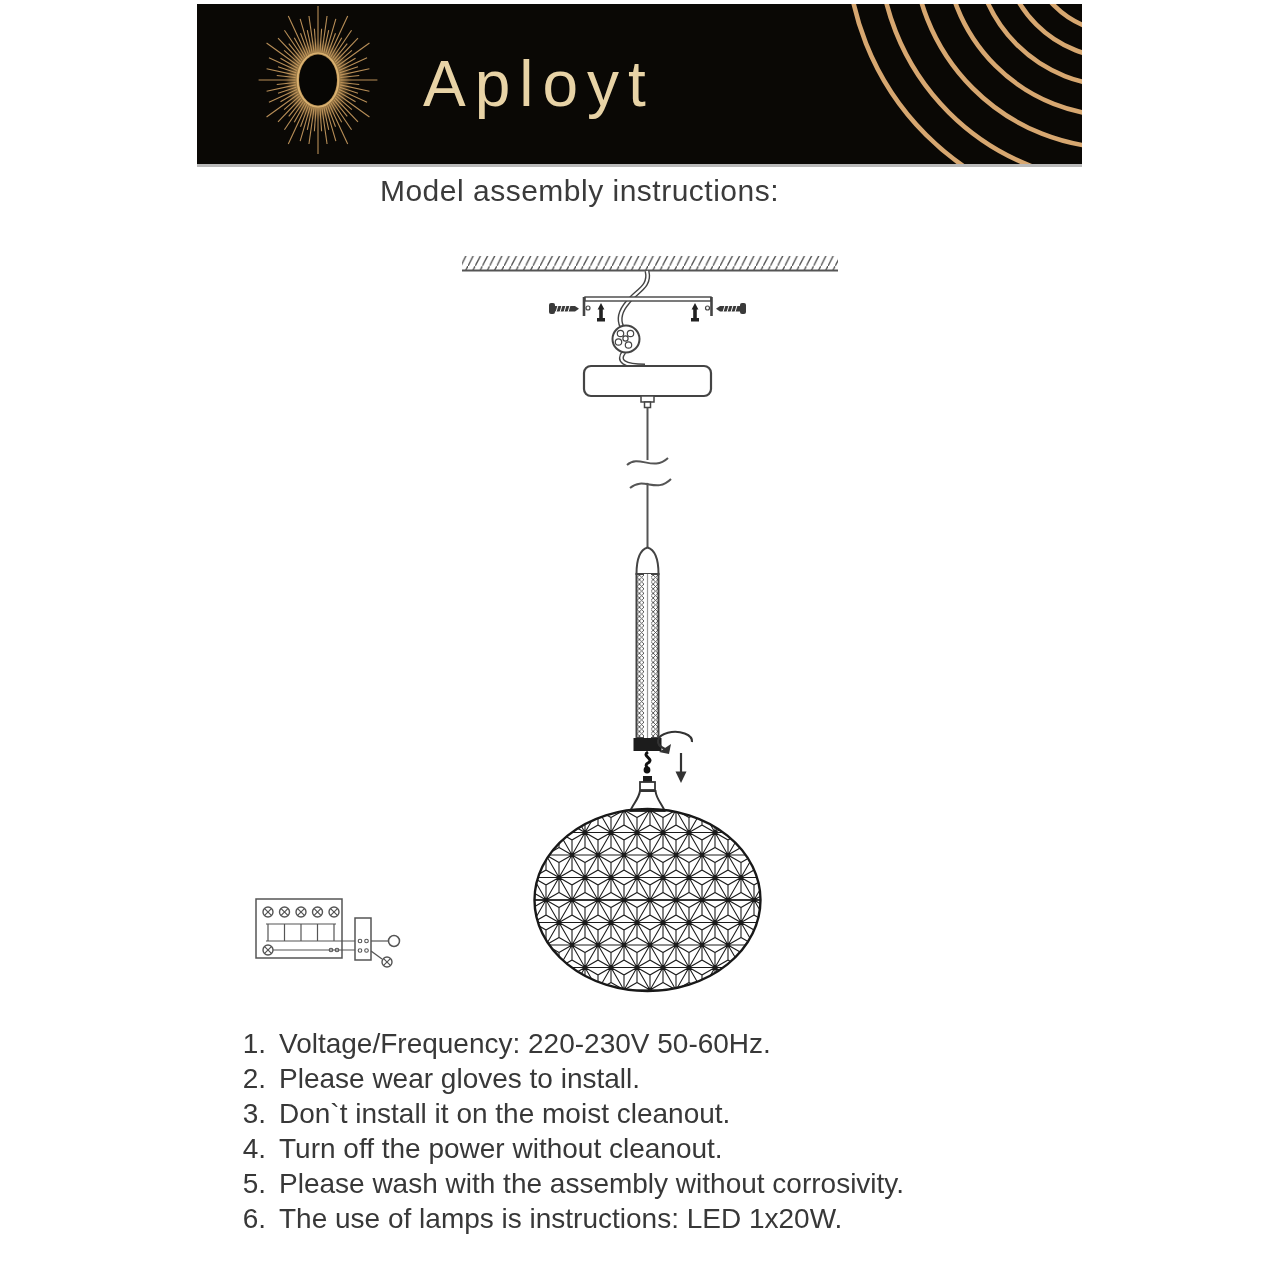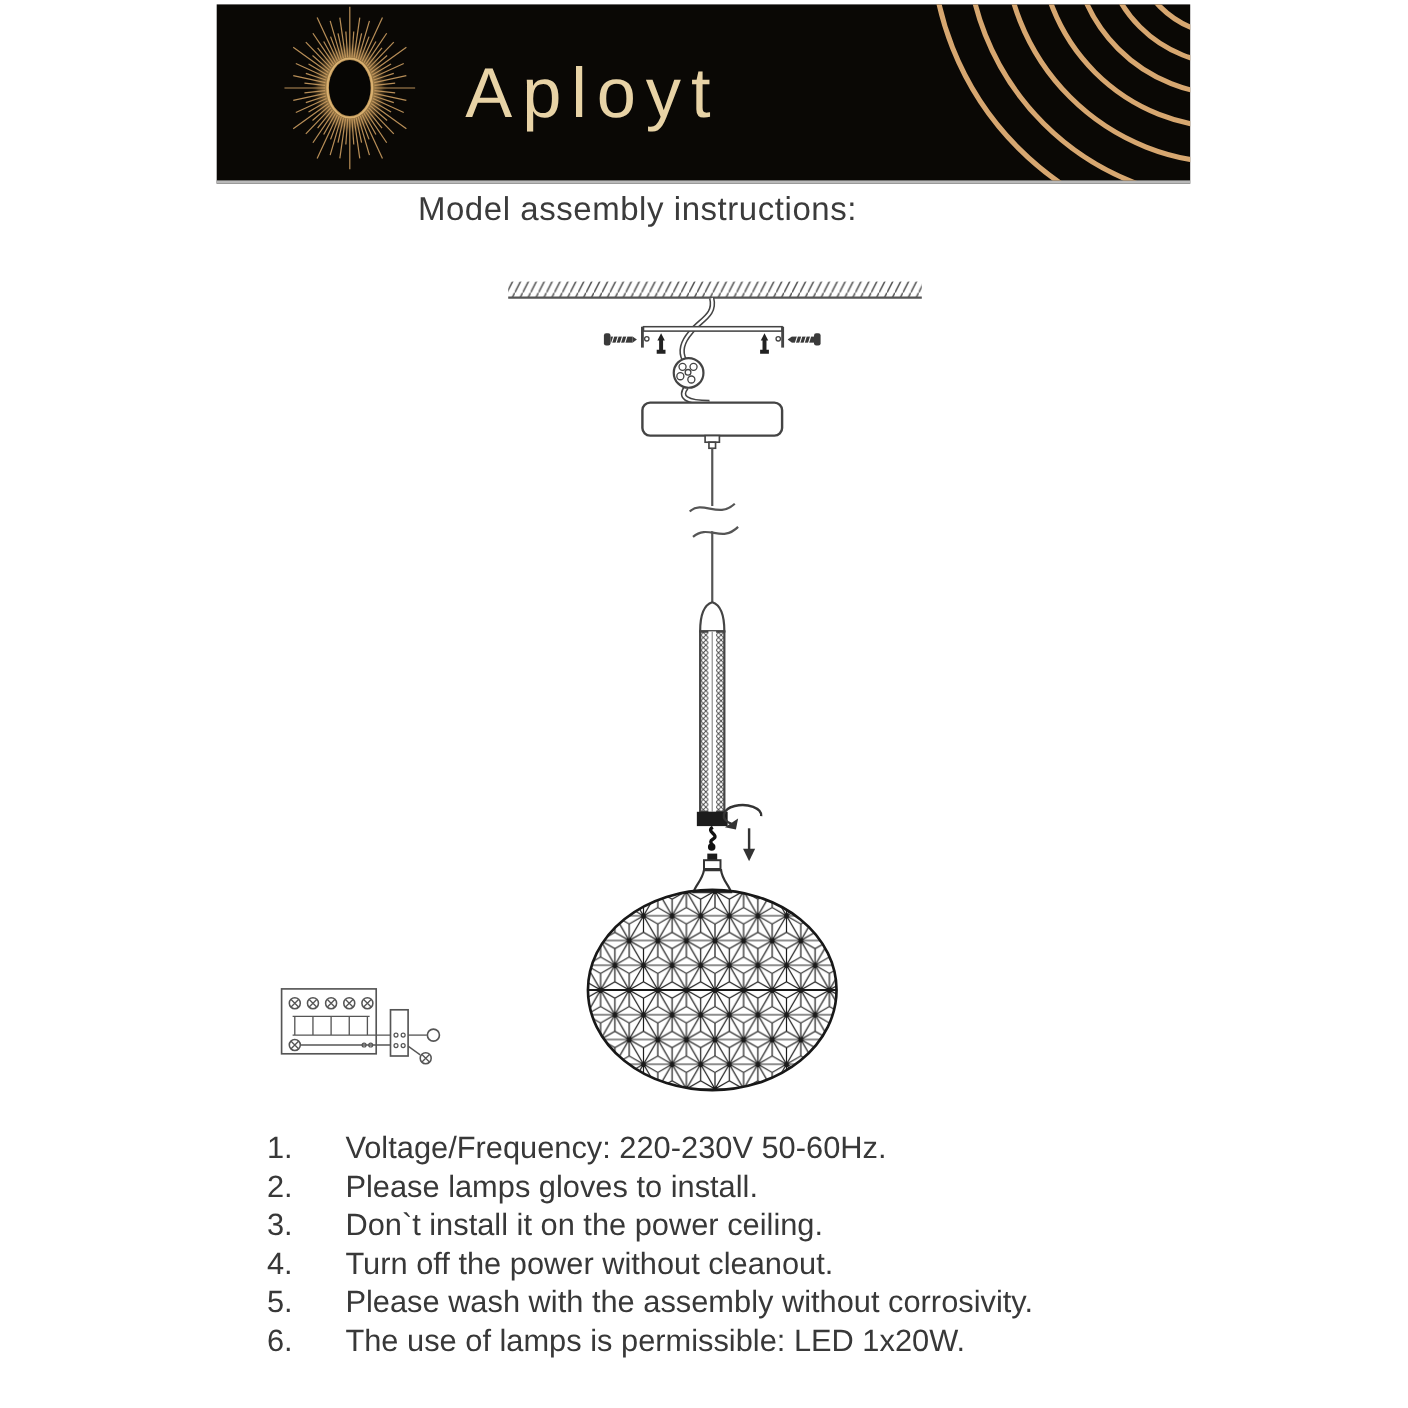--- a/index.html
+++ b/index.html
@@ -13,21 +13,21 @@
          letter-spacing:9px;color:#e8d3a6;line-height:72px;}
   
   .title{position:absolute;left:0;top:172px;width:1159px;text-align:center;}
   .title .t1,.title .t2{font-size:30px;line-height:37px;color:#3b3b3b;letter-spacing:0.5px;}
   
   .diagram{position:absolute;left:240px;top:250px;width:610px;height:760px;}
   
   .instructions{position:absolute;left:228px;top:1026px;width:880px;}
   .instr-row{display:flex;line-height:35px;font-size:28px;color:#383838;}
   .instr-row .num{width:38px;text-align:right;margin-right:13px;flex:none;}
-  .instr-row .txt{flex:1;white-space:nowrap;margin-left:35px;}
+  .instr-row .txt{flex:1;white-space:nowrap;}
 </style>
 </head>
 <body>
 
 <div class="page">
 
   <div class="header">
     <svg id="header-svg" viewBox="0 0 885 160">
       <defs>
         <radialGradient id="glow" cx="50%" cy="50%" r="50%">
@@ -298,33 +298,33 @@
     </g>
   </svg>
 
   <div class="instructions" id="instructions">
       <div class="instr-row">
         <span class="num">1.</span>
         <span class="txt">Voltage/Frequency: 220-230V 50-60Hz.</span>
       </div>
       <div class="instr-row">
         <span class="num">2.</span>
-        <span class="txt">Please lamps gloves to install.</span>
+        <span class="txt">Please wear gloves to install.</span>
       </div>
       <div class="instr-row">
         <span class="num">3.</span>
-        <span class="txt">Don`t install it on the power ceiling.</span>
+        <span class="txt">Don`t install it on the moist cleanout.</span>
       </div>
       <div class="instr-row">
         <span class="num">4.</span>
         <span class="txt">Turn off the power without cleanout.</span>
       </div>
       <div class="instr-row">
         <span class="num">5.</span>
         <span class="txt">Please wash with the assembly without corrosivity.</span>
       </div>
       <div class="instr-row">
         <span class="num">6.</span>
-        <span class="txt">The use of lamps is permissible: LED 1x20W.</span>
+        <span class="txt">The use of lamps is instructions: LED 1x20W.</span>
       </div>
     </div>
 
 </div>
 
 </body></html>

